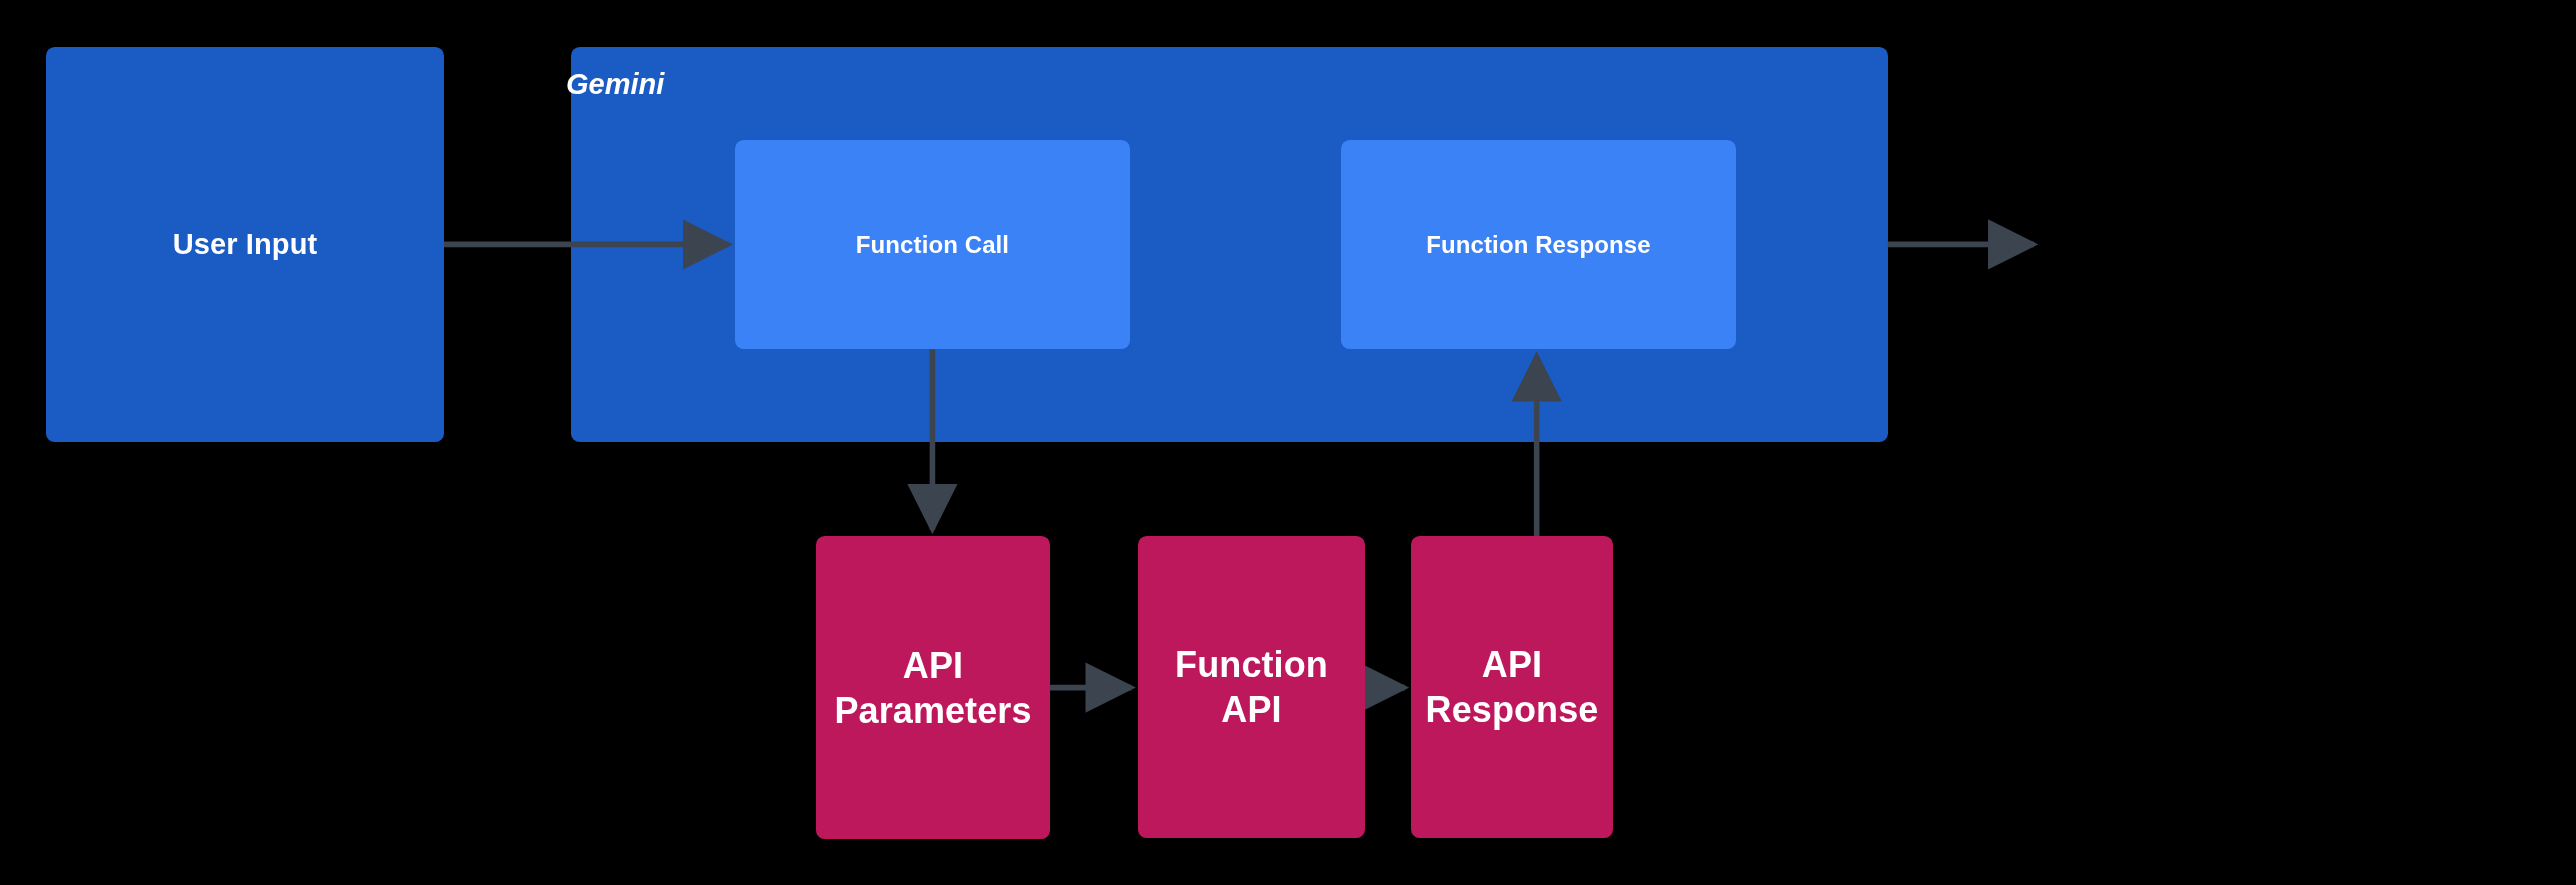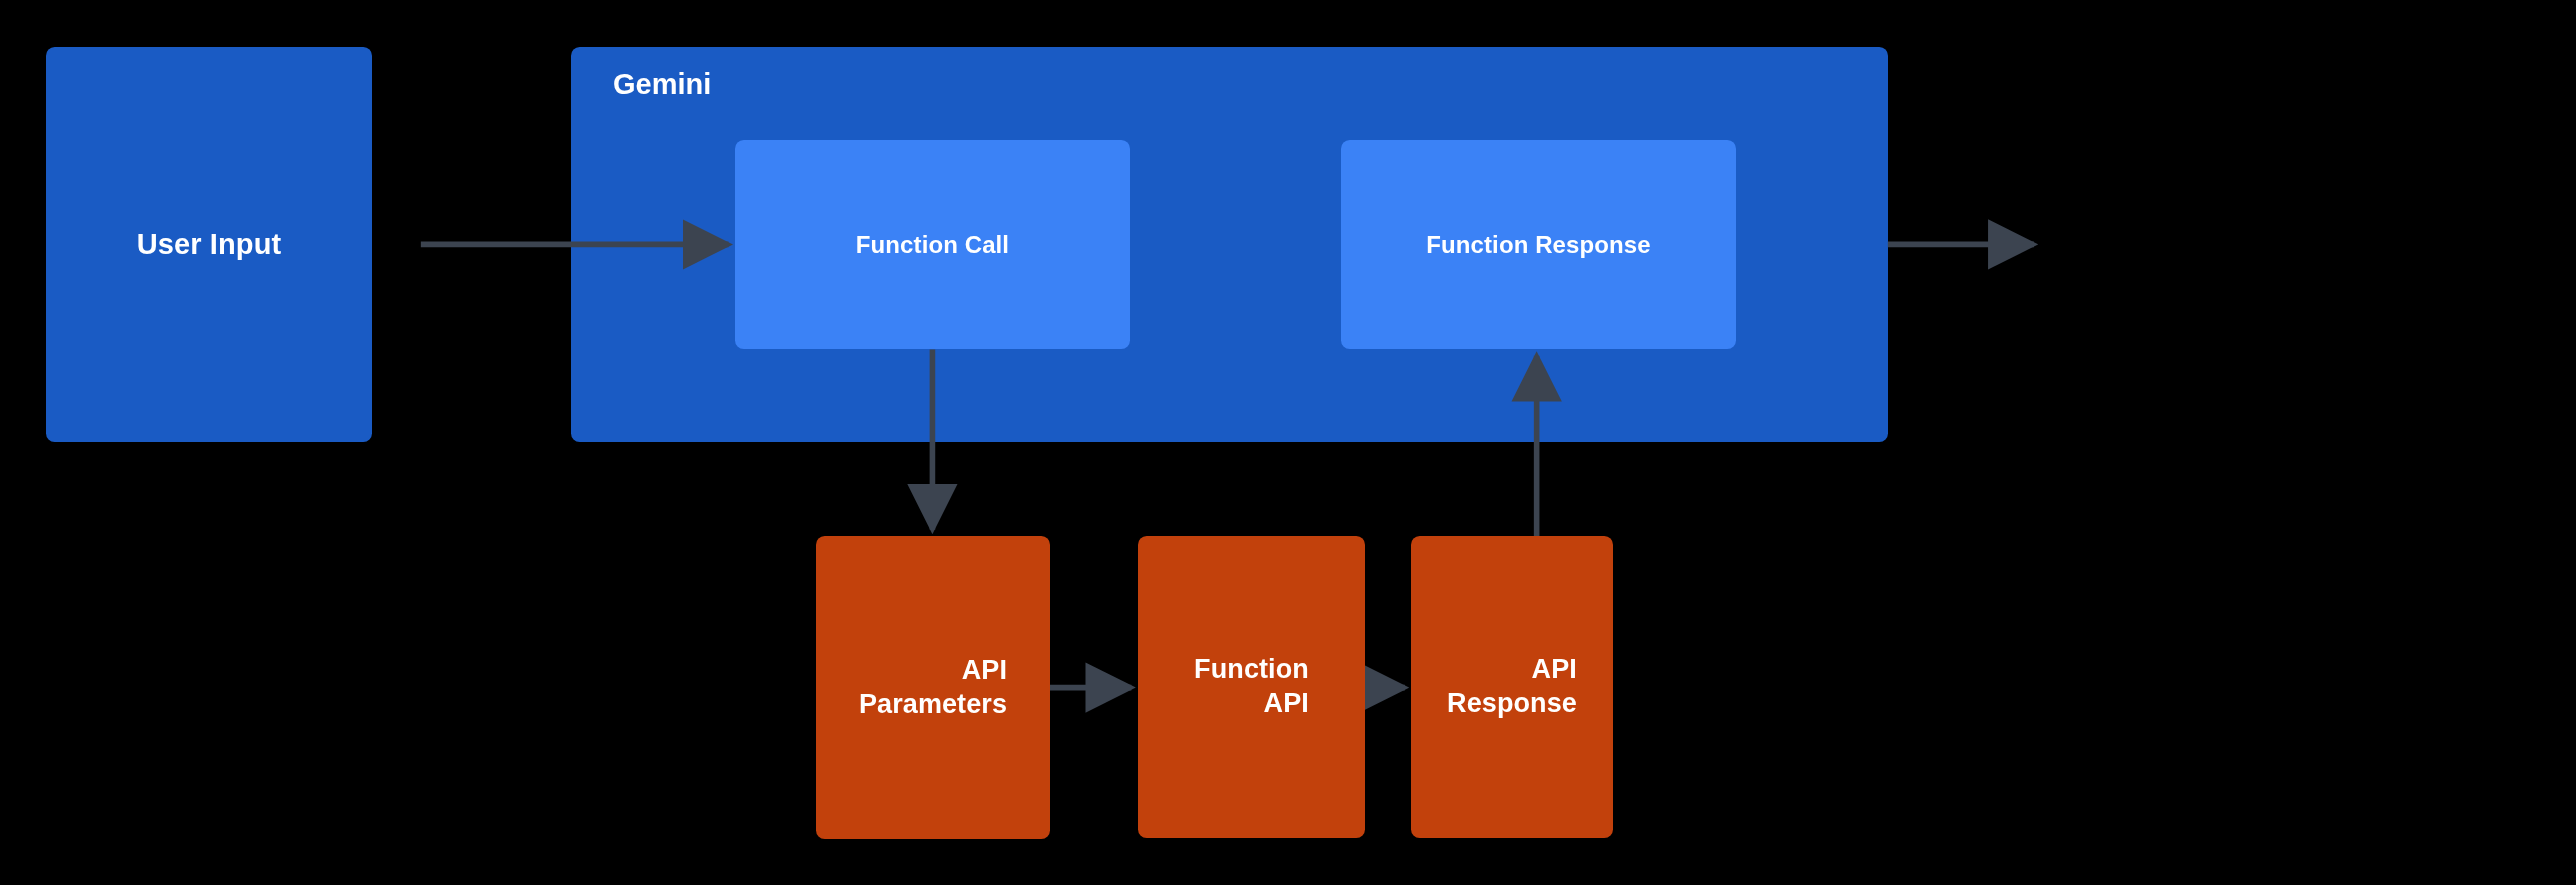--- a/index.html
+++ b/index.html
@@ -34,23 +34,22 @@
   }
   .node-outer {
     background: #1a5bc4;
     font-size: 29px;
   }
   .node-inner {
     background: #3b82f6;
     font-size: 24px;
   }
   .node-small {
-    background: #c2410c;
-    font-size: 27px;
-    text-align: right;
+    background: #be185d;
+    font-size: 36px;
   }
   .cluster {
     position: absolute;
     background: #1a5bc4;
     border-radius: 8.7px;
     box-sizing: border-box;
   }
   .cluster-label {
     position: absolute;
     color: #ffffff;
@@ -71,21 +70,21 @@
     height: 886px;
     pointer-events: none;
   }
 </style>
 </head>
 <body>
 
 <div id="canvas">
 
   <div class="cluster" style="left:571px; top:47px; width:1317px; height:395px;"></div>
-  <div class="cluster-label" style="left:613px; top:68px;">Gemini</div>
+  <div class="cluster-label" style="left:566px; top:68px;font-style:italic;">Gemini</div>
 
   <svg class="edges" viewBox="0 0 4144 1425">
     <defs>
       <marker id="ah" markerWidth="9" markerHeight="9" refX="8.2" refY="4.5" orient="auto" markerUnits="strokeWidth">
         <path d="M0,0 L9,4.5 L0,9 z" fill="#3c4450"></path>
       </marker>
     </defs>
 
     <g>
       <line x1="677" y1="393" x2="1172" y2="393" stroke="#3c4450" stroke-width="9" marker-end="url(#ah)"></line>
@@ -105,21 +104,21 @@
 
     <g>
       <line x1="2472" y1="862" x2="2472" y2="572" stroke="#3c4450" stroke-width="9" marker-end="url(#ah)"></line>
     </g>
 
     <g>
       <line x1="3037" y1="393" x2="3272" y2="393" stroke="#3c4450" stroke-width="9" marker-end="url(#ah)"></line>
     </g>
   </svg>
 
-  <div class="node node-outer" style="left:46px; top:47px; width:326px; height:395px;">
+  <div class="node node-outer" style="left:46px; top:47px; width:398px; height:395px;">
     <span class="node-label">User Input</span>
   </div>
 
   <div class="node node-inner" style="left:735px; top:140px; width:395px; height:209px;">
     <span class="node-label">Function Call</span>
   </div>
 
   <div class="node node-inner" style="left:1341px; top:140px; width:395px; height:209px;justify-content:center;">
     <span class="node-label">Function Response</span>
   </div>

